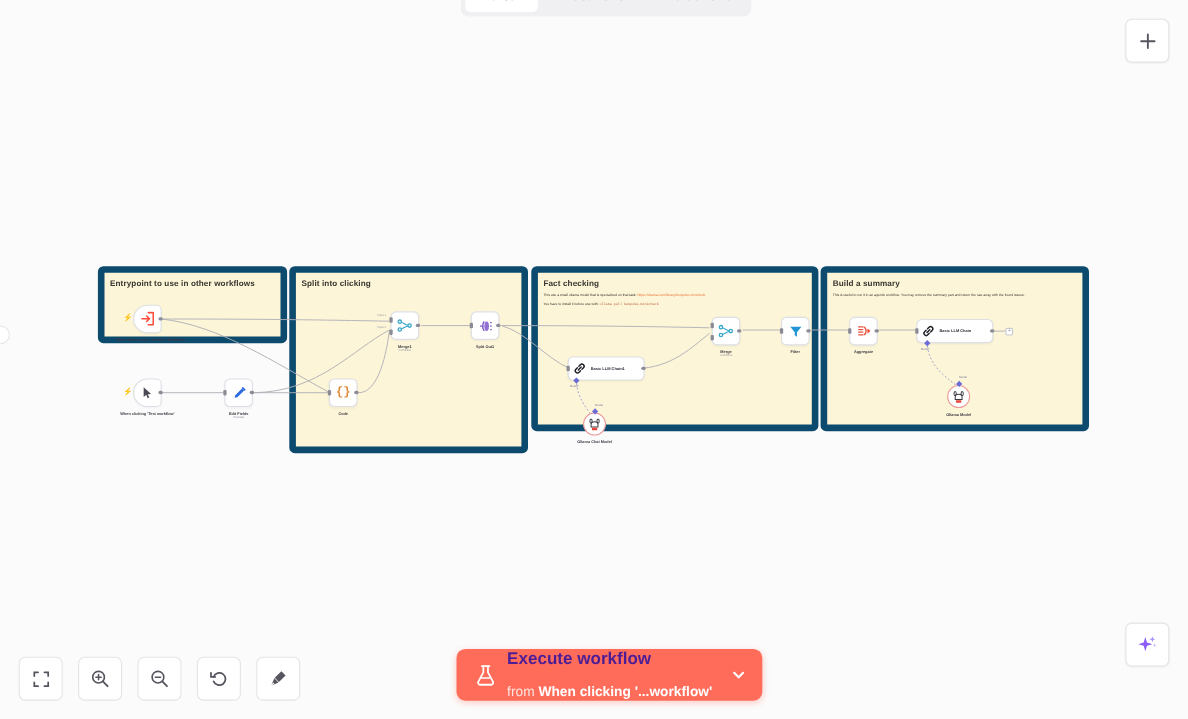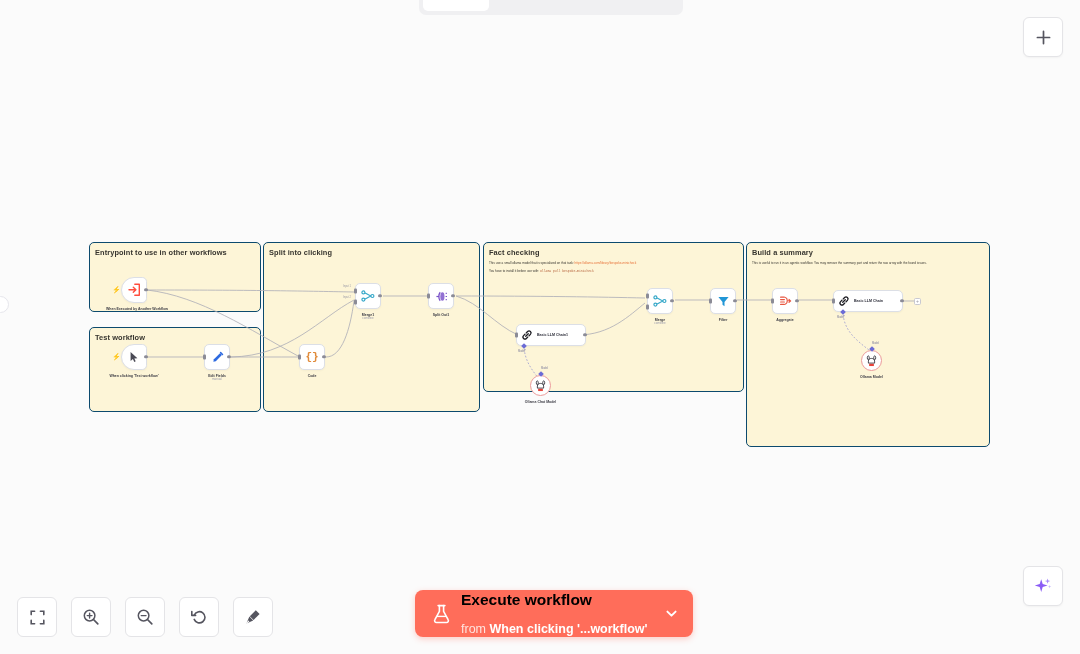--- a/index.html
+++ b/index.html
@@ -36,21 +36,21 @@
   #add-node-btn { right: 17px; top: 17px; }
   #ai-assistant-btn { right: 17px; top: 566px; }
 
   
   #canvas { position: absolute; inset: 0; }
   svg.edges { position: absolute; left: 0; top: 0; width: 1080px; height: 654px; overflow: visible; pointer-events: none; }
 
   
   .sticky {
     position: absolute; background: #fdf5d7;
-    border: 1px solid #0c4a6e; border-radius: 5px;
+    border: 6px solid #0c4a6e; border-radius: 5px;
     overflow: hidden;
   }
   .sticky-title {
     font-size: 7.4px; font-weight: 700; color: #37352f;
     margin: 5px 0 0 5px; letter-spacing: .1px; line-height: 9px;
   }
   .sticky-body { font-size: 3.1px; color: #37352f; margin: 4px 5px 0 5px; line-height: 5px; }
   .sticky-body p { margin-bottom: 3px; }
   .sticky-body a { color: #e8743b; text-decoration: none; }
   .sticky-body code { color: #b5613a; font-family: "Liberation Mono", monospace; }
@@ -122,21 +122,21 @@
 
   
   #execute-workflow-button {
     position: absolute; left: 415px; top: 590px;
     height: 47px; background: #ff6d5a; border-radius: 8px;
     display: flex; align-items: center; cursor: pointer;
     padding: 0 6px 0 18px; box-shadow: 0 2px 6px rgba(255,109,90,.32);
   }
   #execute-workflow-button .flask { margin-right: 11px; display: flex; }
   .exec-text { display: flex; flex-direction: column; justify-content: center; }
-  .exec-main { color: #000000; font-size: 15.5px; font-weight: 700; line-height: 17px; }
+  .exec-main { color: #4c1d95; font-size: 15.5px; font-weight: 700; line-height: 17px; }
   .exec-sub { color: #ffe3de; font-size: 12.5px; line-height: 15px; margin-top: 14px; }
   .exec-sub b { color: #fff; font-weight: 700; }
   .exec-caret { margin-left: 16px; margin-right: 8px; display: flex; align-items: center; }
 </style>
 </head>
 <body>
 
 <div id="app">
 
   <div class="tabbar">
@@ -160,37 +160,34 @@
   </div>
 
   <div id="left-edge-node"></div>
 
   <div id="canvas">
 
     <div class="sticky" style="left:89px; top:242px; width:172px; height:70px;">
       <div class="sticky-title">Entrypoint to use in other workflows</div>
     </div>
 
-    <div class="sticky" style="left:89px; top:327px; width:172px; height:85px;">
-      <div class="sticky-title">Test workflow</div>
-    </div>
 
     <div class="sticky" style="left:263px; top:242px; width:217px; height:170px;">
       <div class="sticky-title">Split into clicking</div>
     </div>
 
     <div class="sticky" style="left:483px; top:242px; width:261px; height:150px;">
       <div class="sticky-title">Fact checking</div>
       <div class="sticky-body">
         <p><span>This use a small ollama model that is specialized on that task: </span><a href="#">https://ollama.com/library/bespoke-minicheck</a></p>
         <p><span>You have to install it before use with: </span><code>ollama pull bespoke-minicheck</code></p>
       </div>
     </div>
 
-    <div class="sticky" style="left:746px; top:242px; width:244px; height:205px;">
+    <div class="sticky" style="left:746px; top:242px; width:244px; height:150px;">
       <div class="sticky-title">Build a summary</div>
       <div class="sticky-body">
         <p>This is useful to run it in an agentic workflow. You may remove the summary part and return the raw array with the found issues.</p>
       </div>
     </div>
 
     <svg class="edges">
       <g fill="none" stroke="#b0b0b8" stroke-width="0.85">
 
         <path d="M147,290 C250,290 300,291 354,292"></path>

